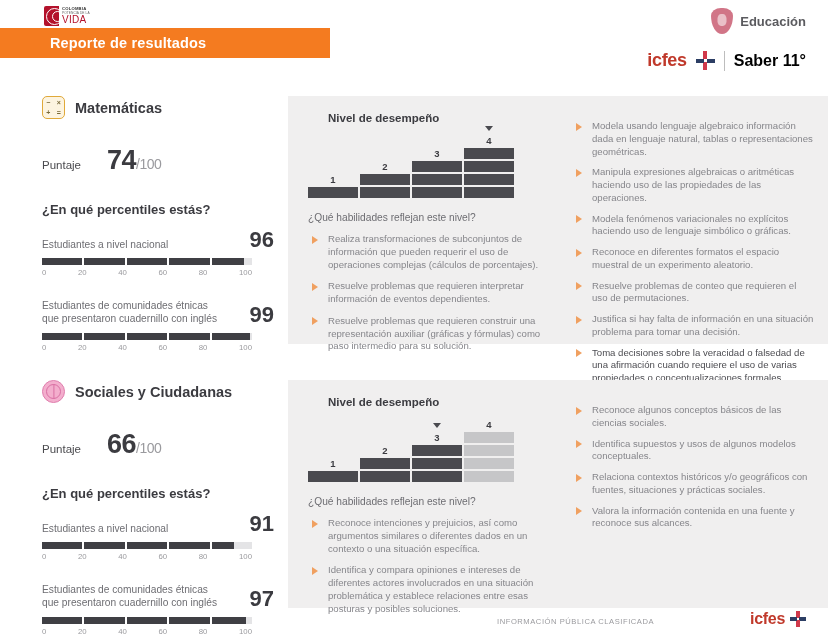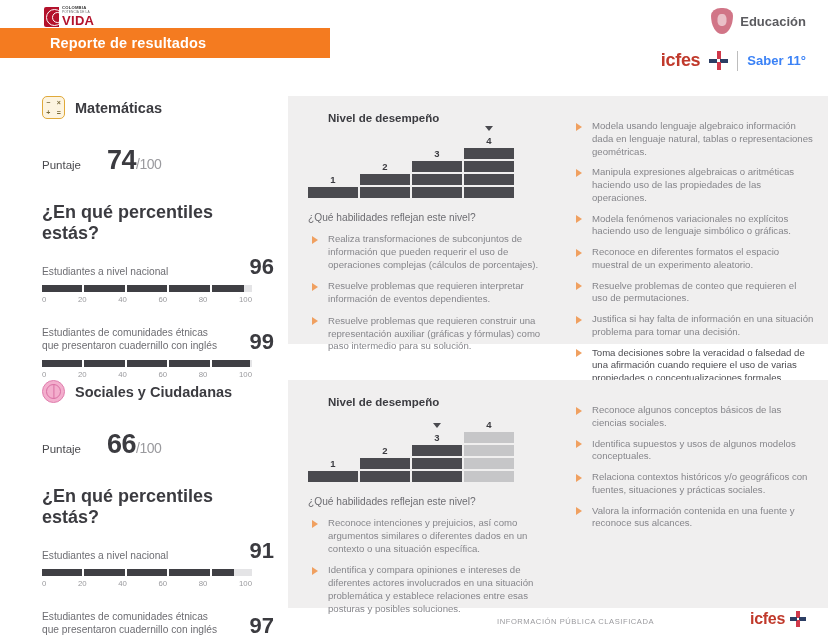--- a/index.html
+++ b/index.html
@@ -23,21 +23,21 @@
   }
   .gov-mark::before, .gov-mark::after {
     content: ""; position: absolute; border: 1.6px solid #fff;
     border-radius: 50%; right: -4px;
   }
   .gov-mark::before { width: 9px; height: 9px; top: 5px; }
   .gov-mark::after  { width: 15px; height: 15px; top: 2px; }
   .gov-words { line-height: 1; }
   .gov-words .l1 { font-size: 4.2px; font-weight: bold; color: #333; letter-spacing: .2px; }
   .gov-words .l2 { font-size: 3.2px; color: #666; letter-spacing: .1px; margin-top: .5px; }
-  .gov-words .l3 { font-size: 13px; font-weight: bold; color: #b3122c; letter-spacing: .3px; margin-top: .5px; }
+  .gov-words .l3 { font-size: 10px; font-weight: normal; color: #b3122c; letter-spacing: .3px; margin-top: .5px; }
 
   .orange-bar {
     position: absolute; left: 0; top: 28px;
     width: 330px; height: 30px; background: #f47b20;
     display: flex; align-items: center;
   }
   .orange-bar .title {
     color: #fff; font-size: 14.5px; font-weight: bold;
     letter-spacing: .15px; margin-left: 50px;
   }
@@ -65,21 +65,21 @@
     display: flex; align-items: center; gap: 9px;
   }
   .icfes-word { font-size: 18px; font-weight: bold; color: #c0392b; letter-spacing: -.3px; }
   .pinwheel { position: relative; width: 19px; height: 19px; }
   .pinwheel i { position: absolute; display: block; }
   .pinwheel .a { left: 7.5px; top: 0;    width: 4px; height: 8px;  background: #d0394b; }
   .pinwheel .b { left: 11px;  top: 7.5px; width: 8px; height: 4px;  background: #2c3e64; }
   .pinwheel .c { left: 7.5px; top: 11px;  width: 4px; height: 8px;  background: #d0394b; }
   .pinwheel .d { left: 0;     top: 7.5px; width: 8px; height: 4px;  background: #2c3e64; }
   .divider-v { width: 1px; height: 20px; background: #bdbdbd; }
-  .saber-word { font-size: 13px; font-weight: bold; color: #3b82f6; }
+  .saber-word { font-size: 16px; font-weight: bold; color: #000000; }
 
   
   .subject { position: relative; }
   .subject.math     { margin-top: 14px; height: 272px; }
   .subject.sociales { margin-top: 12px; height: 240px; }
 
   .left-col { position: absolute; left: 42px; top: 0; width: 232px; }
   .subject-head { display: flex; align-items: center; gap: 10px; }
   .subj-icon {
     width: 23px; height: 23px; flex: 0 0 23px;
@@ -103,21 +103,21 @@
     content: ""; position: absolute; left: 50%; top: 3px; bottom: 3px; width: 1.2px;
     background: #d96fa3; transform: translateX(-50%);
   }
   .subj-name { font-size: 14.5px; font-weight: bold; color: #3b3b40; }
 
   .score-row { display: flex; align-items: baseline; gap: 26px; margin-top: 26px; }
   .score-label { font-size: 11.5px; color: #4a4a4e; }
   .score-value { font-size: 27px; font-weight: bold; color: #3b3b40; letter-spacing: -.5px; }
   .score-max { font-size: 14px; color: #9a9a9e; font-weight: normal; }
 
-  .perc-q { font-size: 18px; font-weight: bold; color: #3b3b40; margin-top: 26px; }
+  .perc-q { font-size: 13px; font-weight: bold; color: #3b3b40; margin-top: 26px; }
 
   .perc-block { margin-top: 12px; }
   .perc-block.second { margin-top: 22px; }
   .perc-row { display: flex; align-items: flex-end; justify-content: space-between; gap: 8px; }
   .perc-desc { font-size: 10.2px; color: #6d6d72; line-height: 1.32; max-width: 180px; }
   .perc-num { font-size: 22px; font-weight: bold; color: #3b3b40; line-height: 1; }
 
   .bar-wrap { margin-top: 7px; width: 210px; position: relative; }
   .bar-track {
     height: 7px; width: 100%; position: relative;

